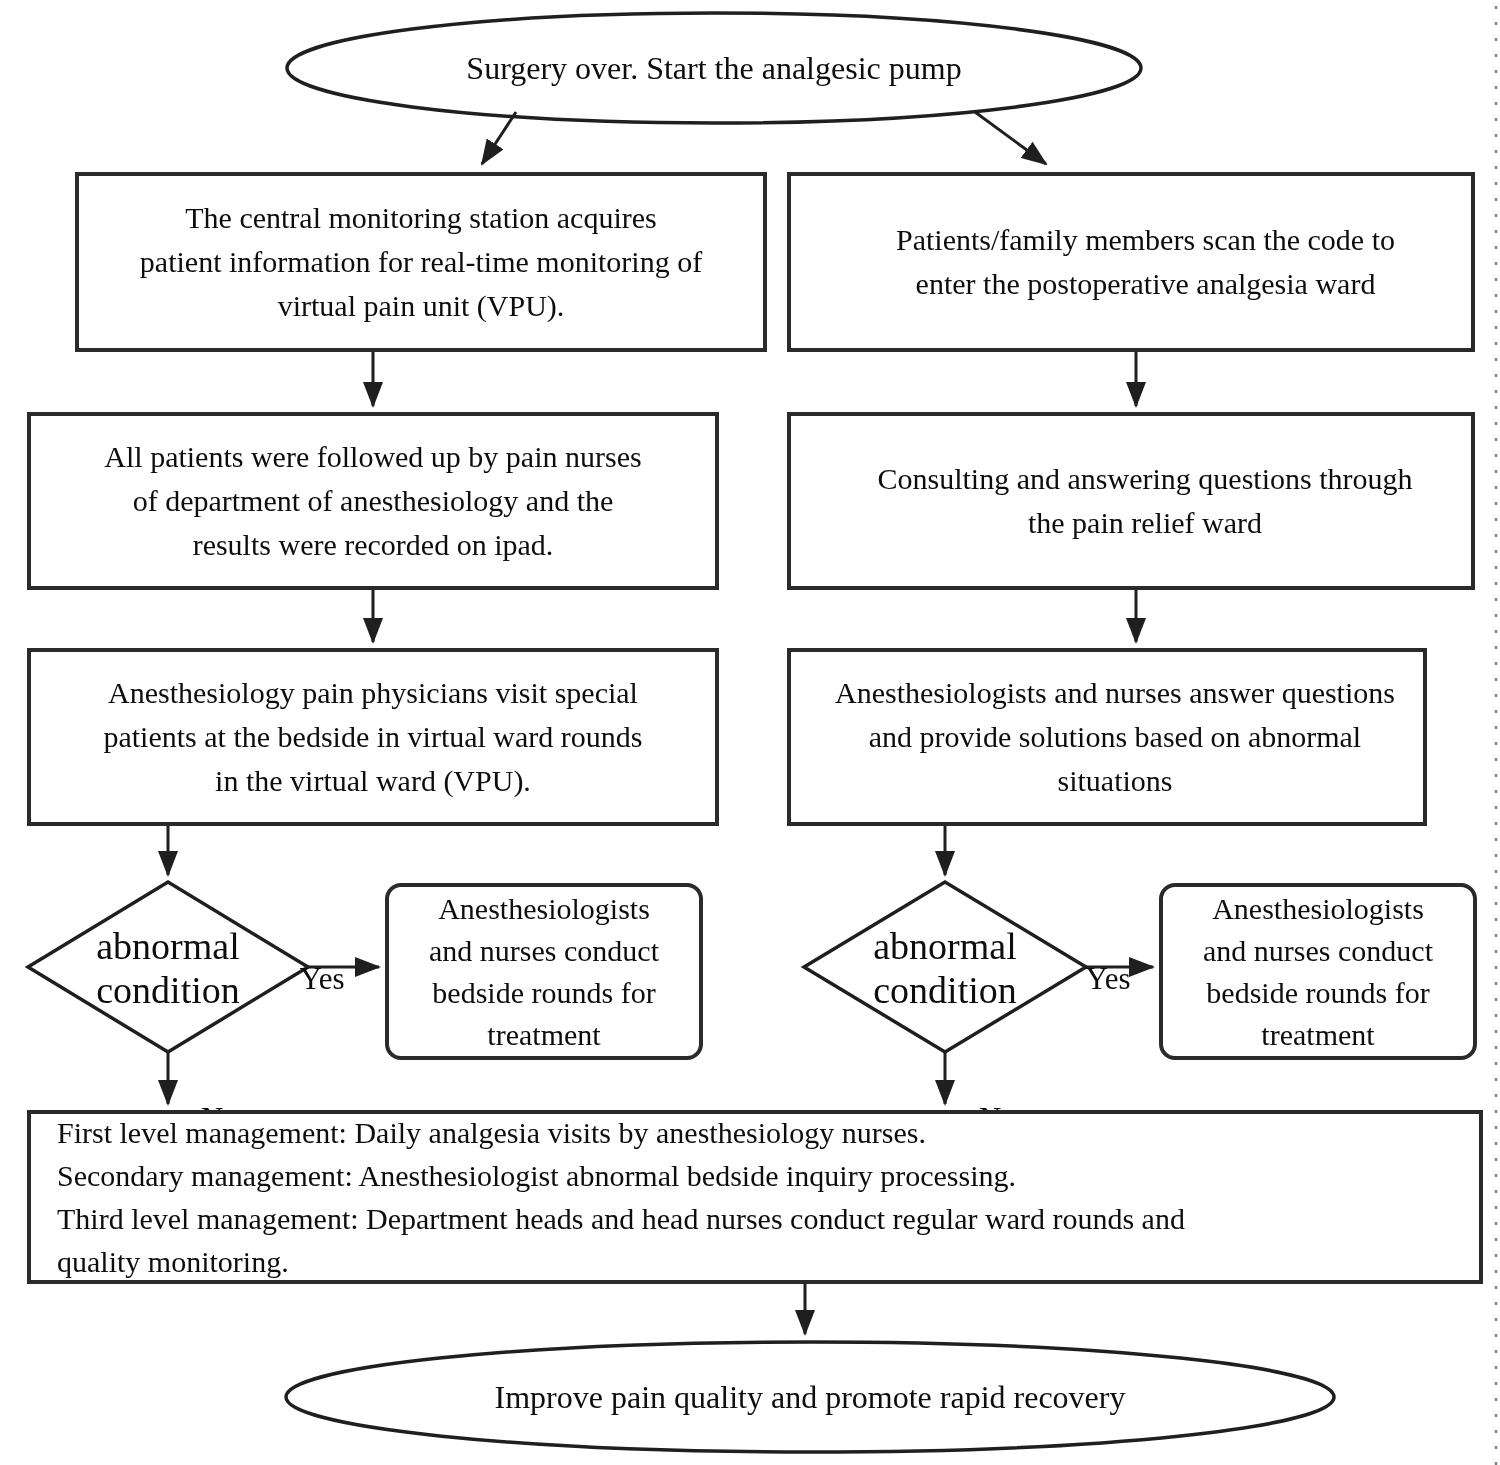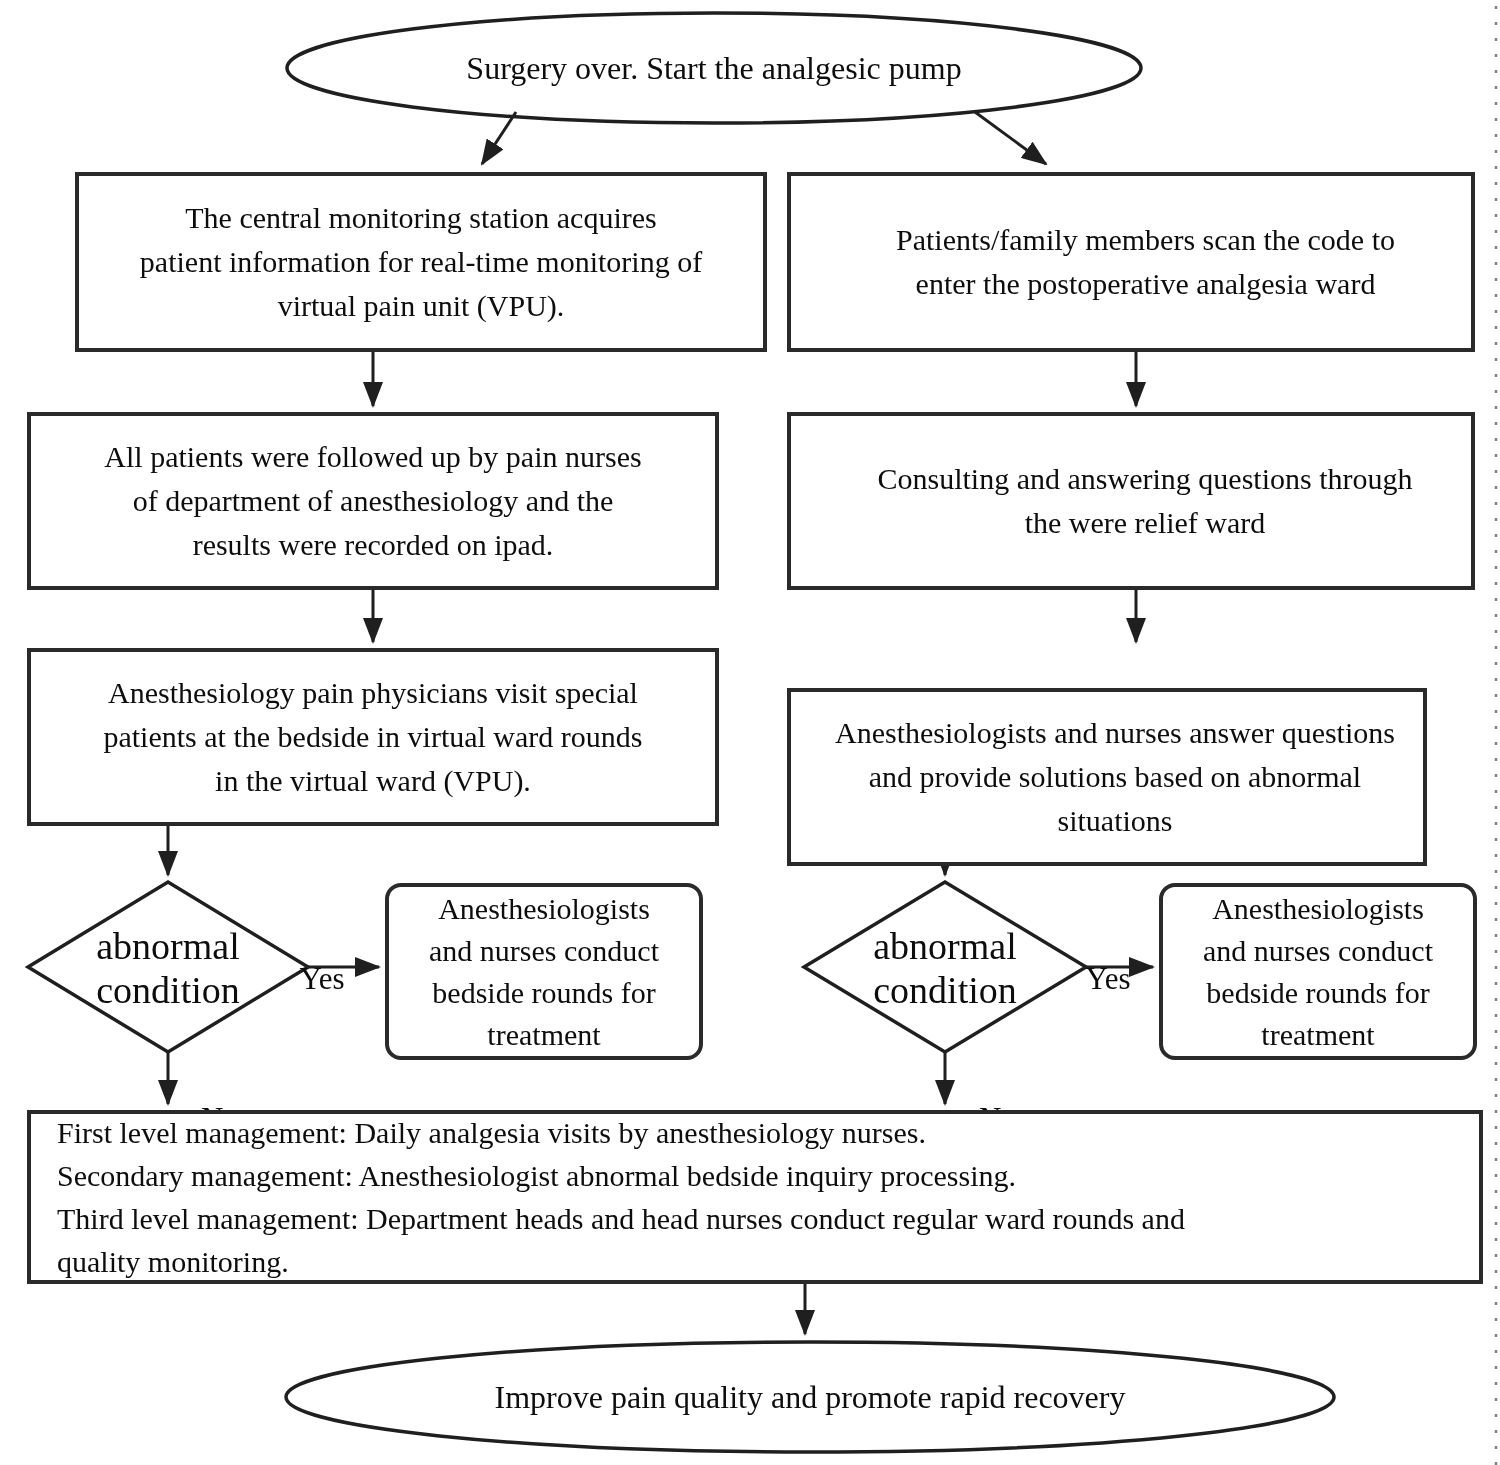--- a/index.html
+++ b/index.html
@@ -104,24 +104,24 @@
     <div class="ln">in the virtual ward (VPU).</div>
   </div>
 
   <div class="box" style="left:787px; top:172px; width:688px; height:180px;padding-left:29px;">
     <div class="ln">Patients/family members scan the code to</div>
     <div class="ln">enter the postoperative analgesia ward</div>
   </div>
 
   <div class="box" style="left:787px; top:412px; width:688px; height:178px;padding-left:28px;">
     <div class="ln">Consulting and answering questions through</div>
-    <div class="ln">the were relief ward</div>
+    <div class="ln">the pain relief ward</div>
   </div>
 
-  <div class="box" style="left:787px; top:688px; width:640px; height:178px;padding-left:16px;">
+  <div class="box" style="left:787px; top:648px; width:640px; height:178px;padding-left:16px;">
     <div class="ln">Anesthesiologists and nurses answer questions</div>
     <div class="ln">and provide solutions based on abnormal</div>
     <div class="ln">situations</div>
   </div>
 
   <div class="label" style="left:48px; top:895px; width:240px; height:145px; flex-direction:column;">
     <div class="ln">abnormal</div>
     <div class="ln">condition</div>
   </div>
   <div class="label" style="left:825px; top:895px; width:240px; height:145px; flex-direction:column;">

